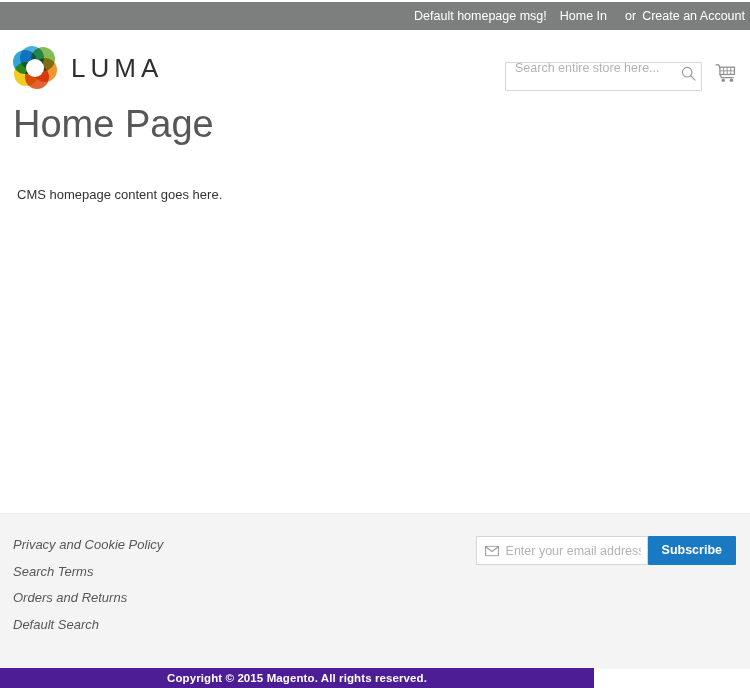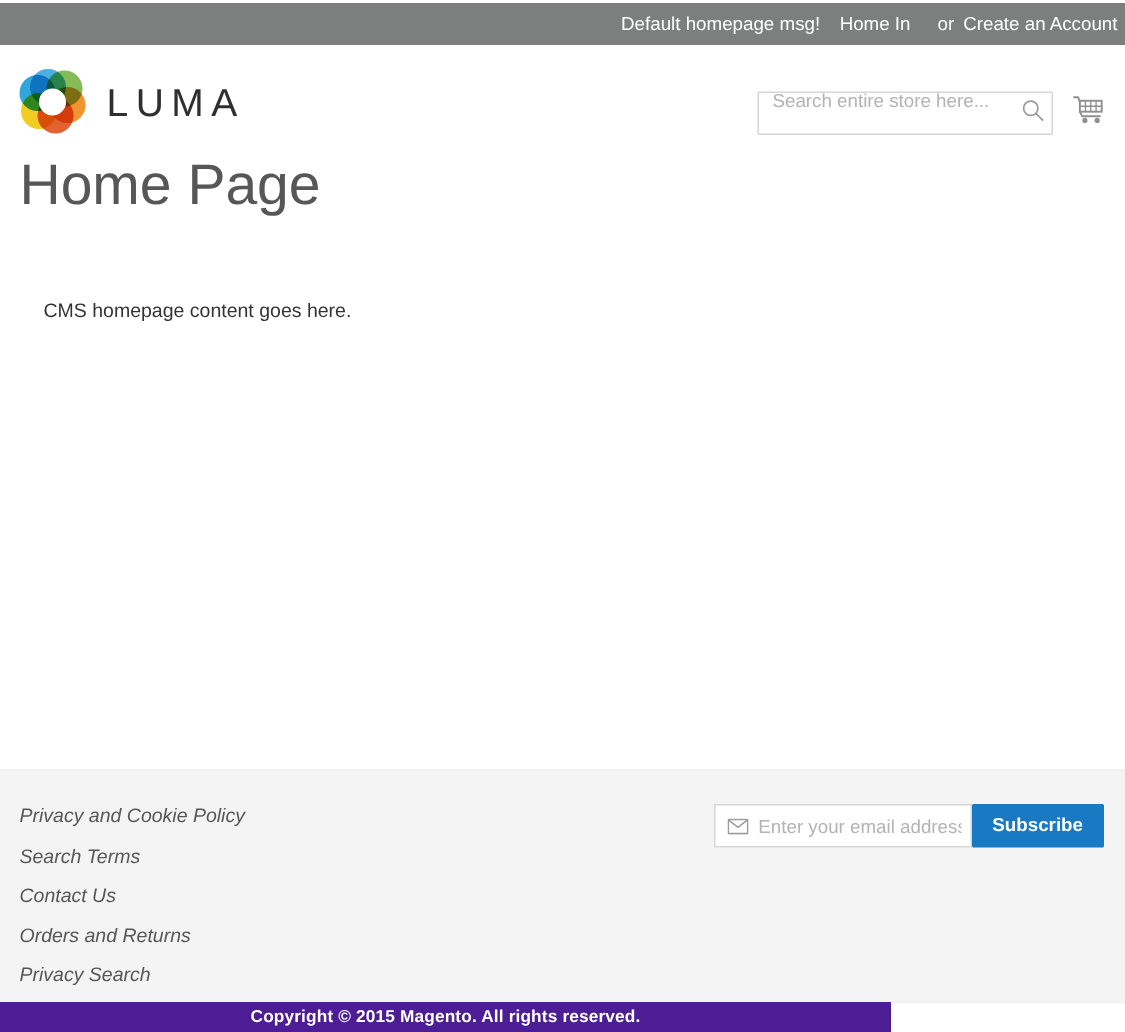--- a/index.html
+++ b/index.html
@@ -169,21 +169,21 @@
   .page-title {
     margin: 0;
     padding: 0 0 0 13px;
     font-size: 38px;
     font-weight: 300;
     color: #575757;
     line-height: 1.1;
     letter-spacing: 0px;
   }
   .cms-content {
-    margin: 16px;
+    margin: 4px;
     padding: 36px 0 0 13px;
     font-size: 13px;
     color: #333333;
     line-height: 1.4;
   }
 
   
   .footer-area {
     position: absolute;
     top: 513px;
@@ -344,27 +344,24 @@
 <div class="footer-area">
 
   <ul class="footer-links">
     <li>
       <a href="#">Privacy and Cookie Policy</a>
     </li>
     <li>
       <a href="#">Search Terms</a>
     </li>
     <li>
-      <a href="#">Contact Us</a>
-    </li>
-    <li>
       <a href="#">Orders and Returns</a>
     </li>
     <li>
-      <a href="#">Privacy Search</a>
+      <a href="#">Default Search</a>
     </li>
   </ul>
 
   <div class="newsletter">
     <div class="newsletter-field">
       <svg class="envelope-icon" viewBox="0 0 16 12">
         <rect x="0.6" y="0.6" width="14.8" height="10.8" rx="0.5" fill="none" stroke="#9b9b9b" stroke-width="1.2"></rect>
         <path d="M0.9 1.1 L8 6.6 L15.1 1.1" fill="none" stroke="#9b9b9b" stroke-width="1.2"></path>
       </svg>
       <input class="newsletter-input" type="text" placeholder="Enter your email address" style="">

